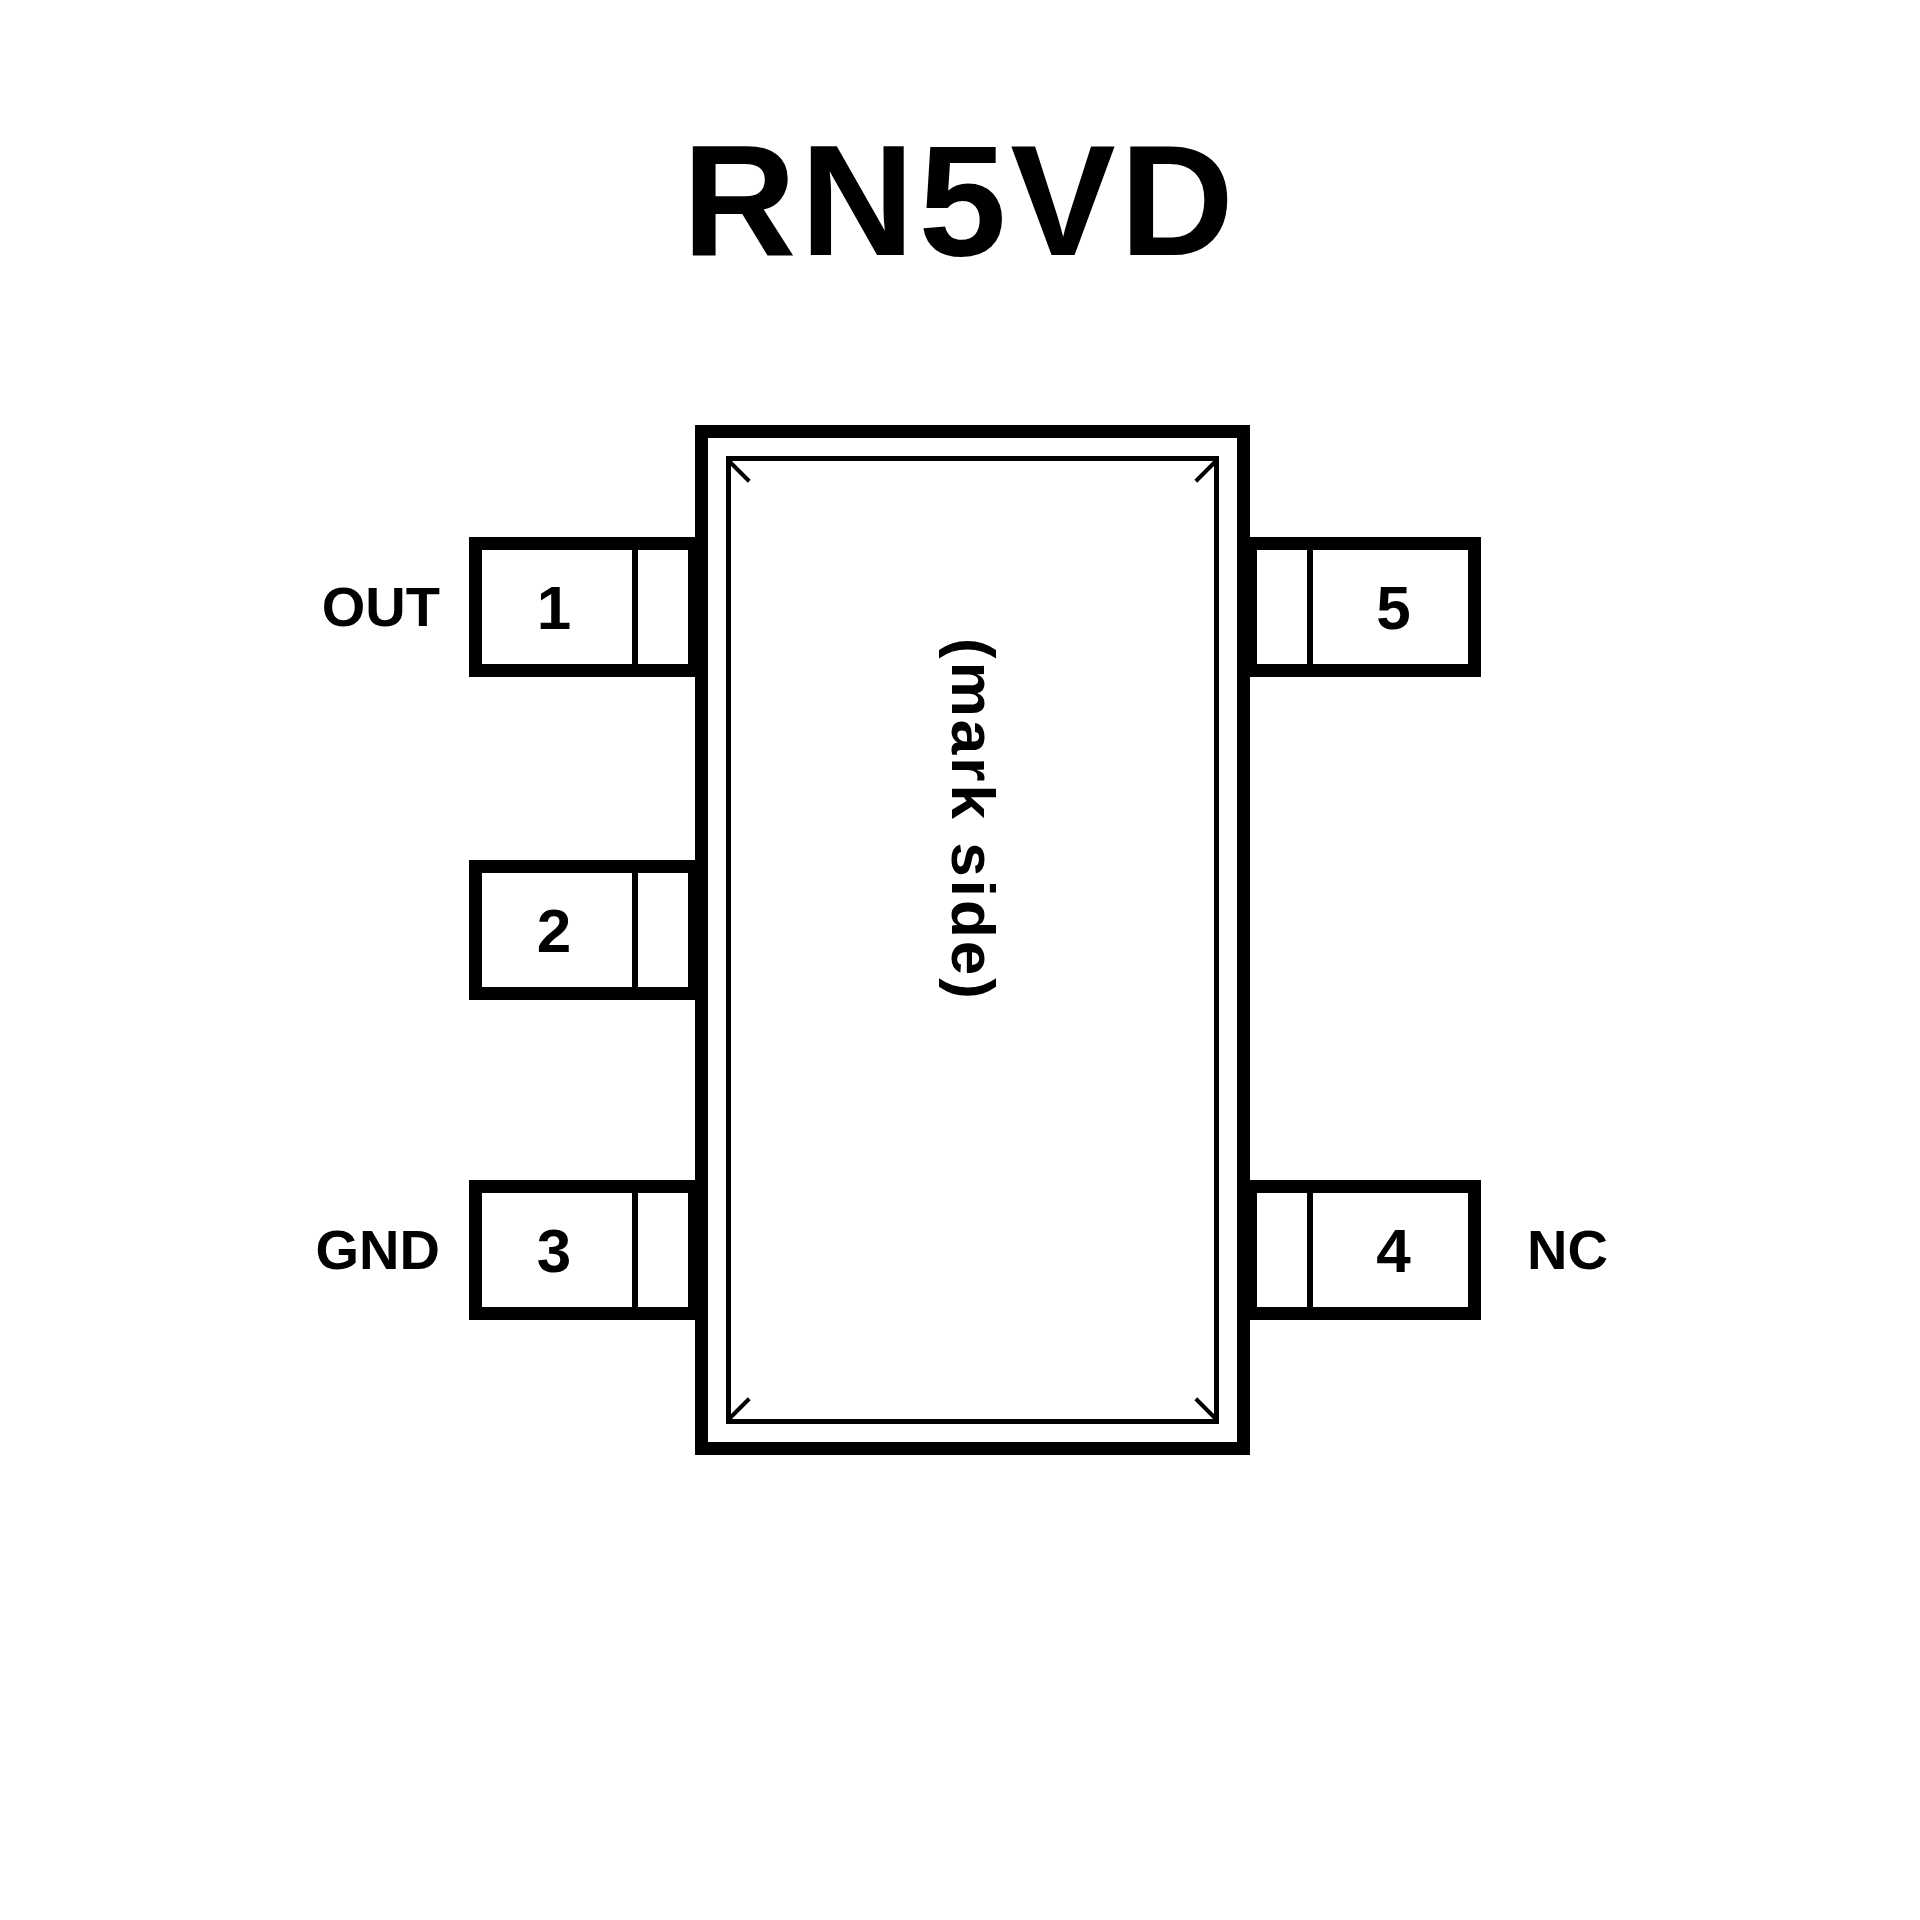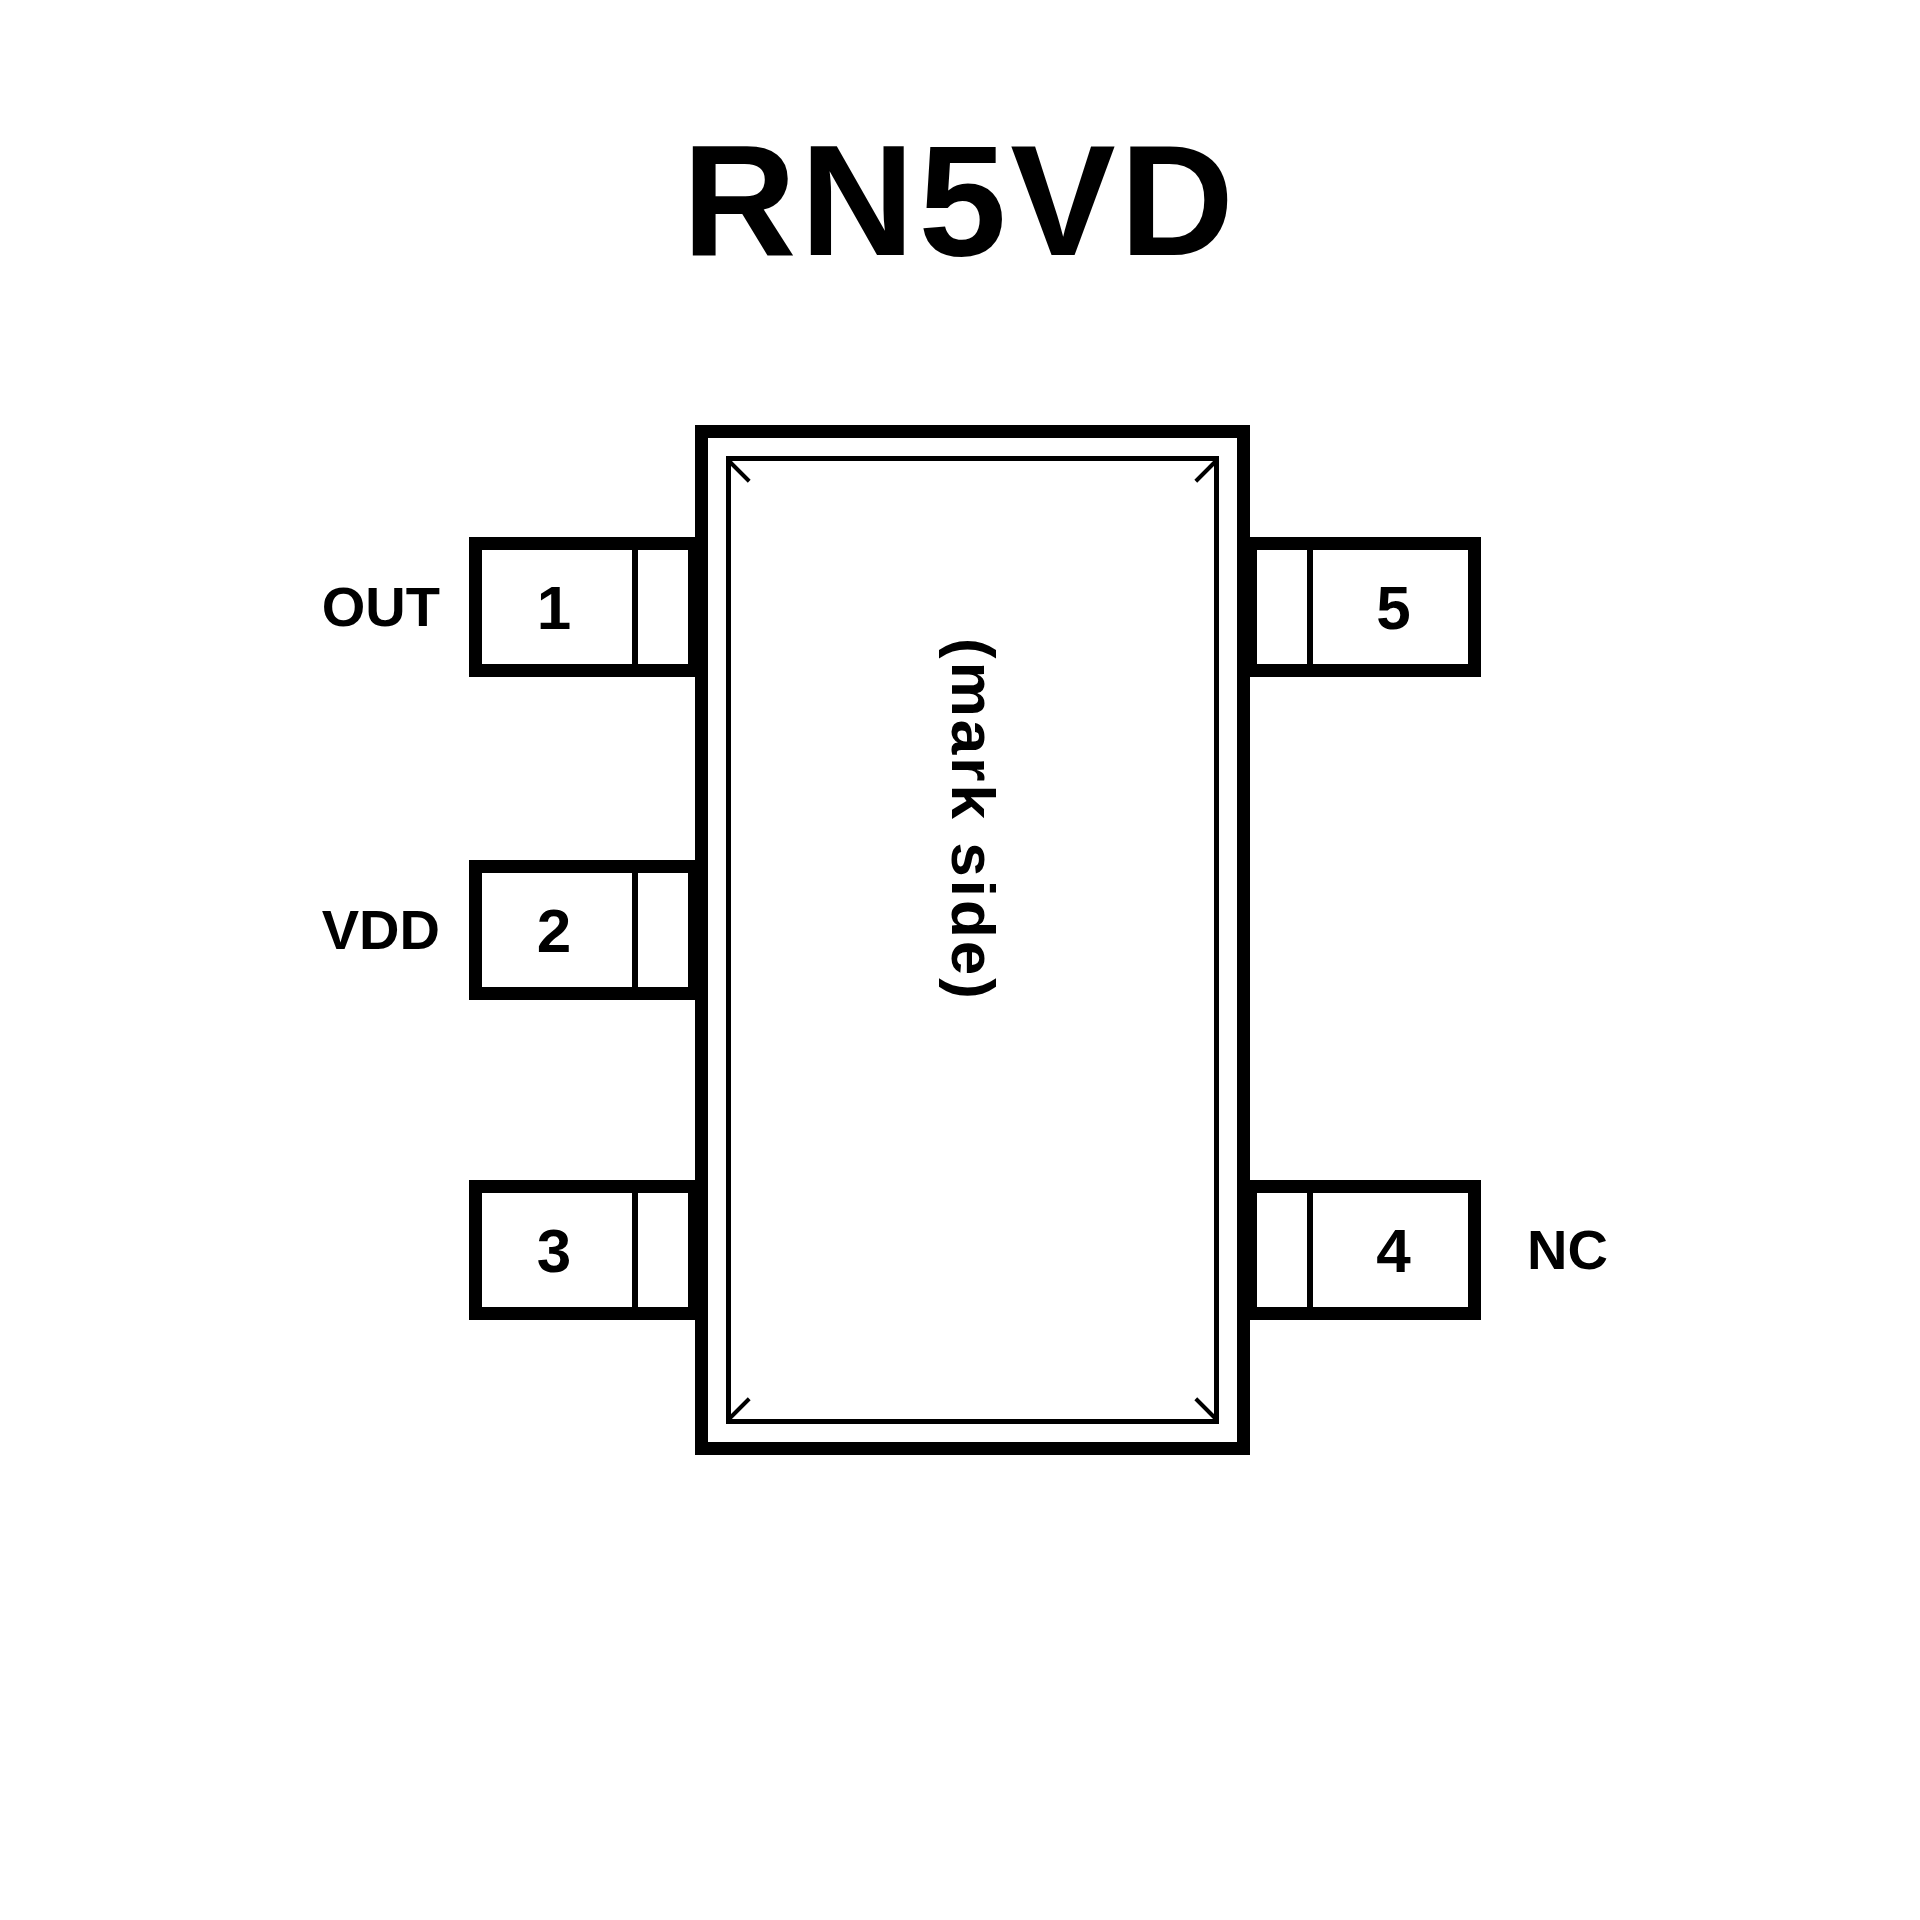--- a/index.html
+++ b/index.html
@@ -122,21 +122,21 @@
   }
 </style>
 </head>
 <body>
 
 <div class="page">
 
   <div class="title">RN5VD</div>
 
   <div class="pin-label label-left" style="top:537px">OUT</div>
-  <div class="pin-label label-left" style="top:860px">VDD</div>
+  <div class="pin-label label-left" style="top:1180px">GND</div>
 
   <div class="pin pin-left" style="top:537px">
     <span class="pin-num">1</span>
     <span class="pin-divider"></span>
   </div>
   <div class="pin pin-left" style="top:860px">
     <span class="pin-num">2</span>
     <span class="pin-divider"></span>
   </div>
   <div class="pin pin-left" style="top:1180px">

